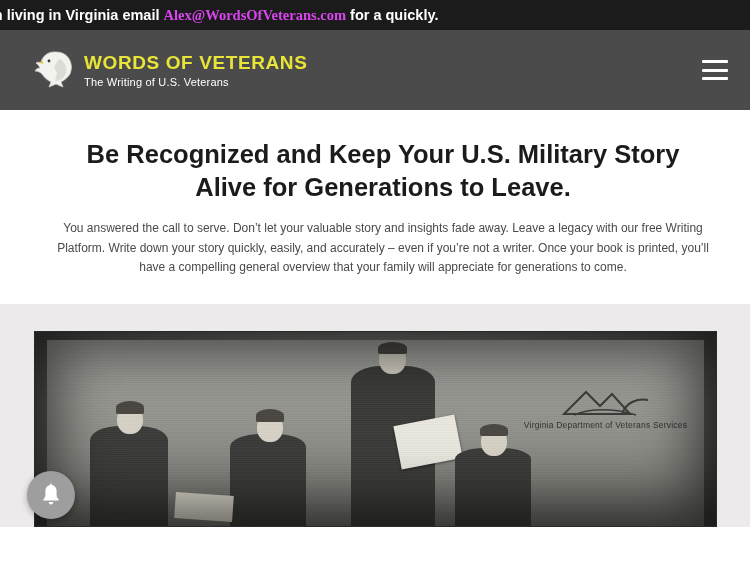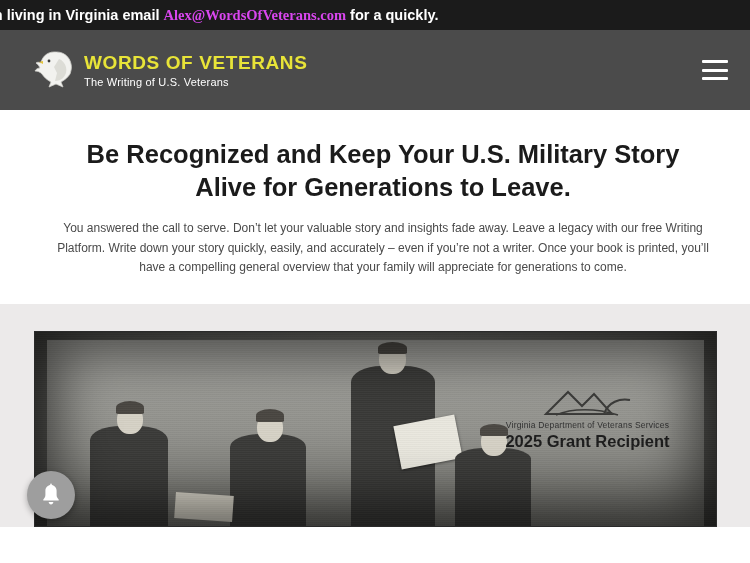--- a/index.html
+++ b/index.html
@@ -161,21 +161,21 @@
     background: #d6d2c6;
   }
   .hair {
     position: absolute;
     border-radius: 50% 50% 10% 10%;
     background: #4a4742;
   }
 
   .badge {
     position: absolute;
-    right: 44px;
+    right: 26px;
     top: 52px;
     width: 168px;
     text-align: center;
     color: #2b2b2b;
   }
   .badge-mtn {
     display: block;
     margin: 0 auto 2px auto;
   }
   .badge-dept {
@@ -269,21 +269,20 @@
 
     <div style="position:absolute; left:140px; bottom:6px; width:58px; height:26px; background:#ddd9cd; transform:rotate(4deg);"></div>
 
     <div class="badge">
       <svg class="badge-mtn" width="92" height="34" viewBox="0 0 92 34">
         <path d="M4 30 L26 8 L40 22 L52 10 L70 30 Z" fill="none" stroke="#3a3a38" stroke-width="2"></path>
         <path d="M62 30 C66 18 78 14 88 16" fill="none" stroke="#3a3a38" stroke-width="2"></path>
         <path d="M14 31 C30 24 54 24 76 31" fill="none" stroke="#3a3a38" stroke-width="1.6"></path>
       </svg>
       <div class="badge-dept">Virginia Department of Veterans Services</div>
-      <div class="badge-year">2025 Grant Recipient</div>
     </div>
 
     <div class="photo-grain"></div>
     <div class="photo-vignette"></div>
   </div>
 </div>
 
 <div class="bell-fab">
   <svg width="22" height="24" viewBox="0 0 22 24">
     <path d="M11 2 C7.8 2 5.4 4.5 5.4 7.7 L5.4 12 C5.4 14 4.4 15.4 3.3 16.4 L3.3 17.4 L18.7 17.4 L18.7 16.4 C17.6 15.4 16.6 14 16.6 12 L16.6 7.7 C16.6 4.5 14.2 2 11 2 Z" fill="#ffffff"></path>

